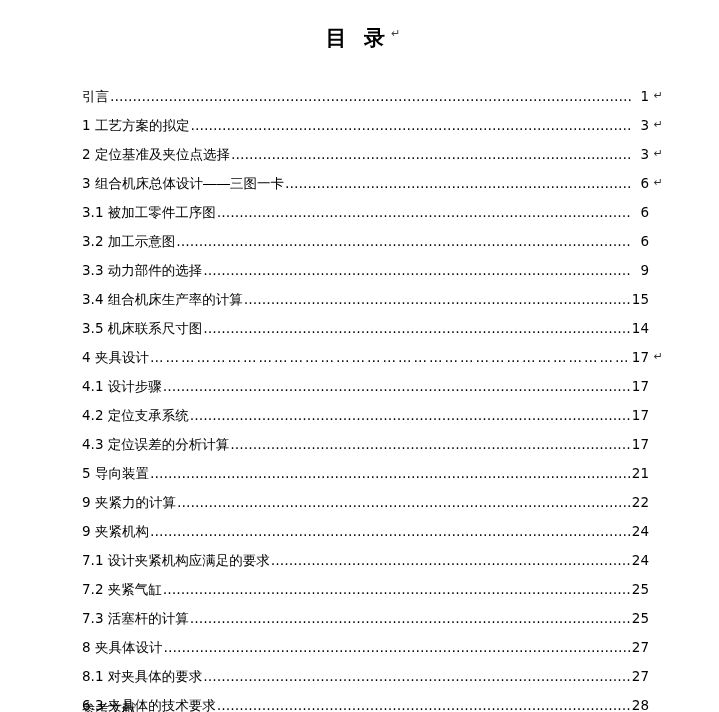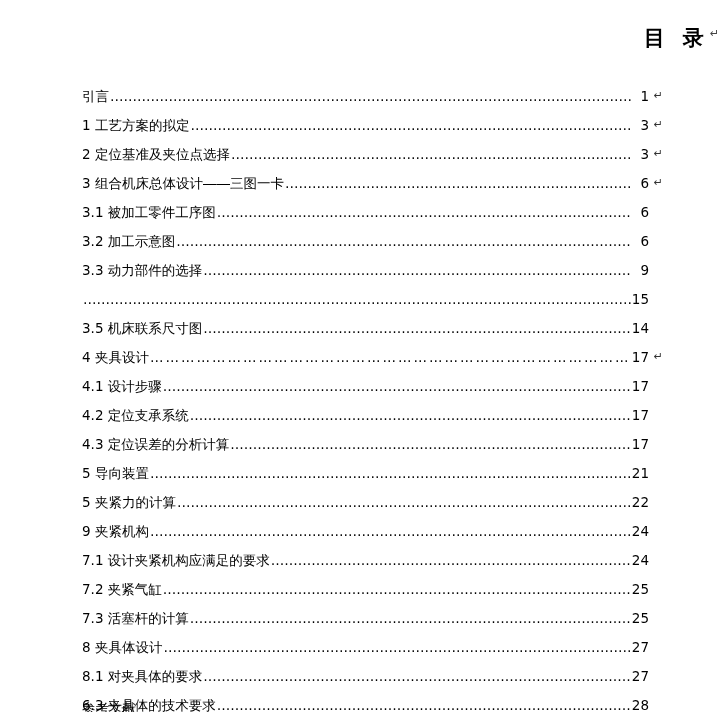--- a/index.html
+++ b/index.html
@@ -9,22 +9,22 @@
   }
   .page {
     position: relative;
     width: 719px;
     height: 712px;
     background: #ffffff;
     font-family: "DejaVu Sans", sans-serif;
     overflow: hidden;
   }
   .title {
-    text-align: right;
-    font-family: Liberation Sans, sans-serif;
+    text-align: center;
+    font-family: Liberation Serif, serif;
     font-size: 21px;
     font-weight: bold;
     letter-spacing: 6px;
     color: #000;
     margin-top: 24px;
     margin-bottom: 0;
     margin-left: 7px;
   }
   .title .pilcrow {
     font-size: 11px;
@@ -130,20 +130,21 @@
         <span class="toc-page">6</span>
         <span class="toc-mark"></span>
       </div>
       <div class="toc-row">
         <span class="toc-label">3.3  动力部件的选择</span>
         <span class="toc-dots">…………………………………………………………………………………………………………………………………………</span>
         <span class="toc-page">9</span>
         <span class="toc-mark"></span>
       </div>
       <div class="toc-row">
+        <span class="toc-label">3.4  组合机床生产率的计算</span>
         <span class="toc-dots">…………………………………………………………………………………………………………………………………………</span>
         <span class="toc-page">15</span>
         <span class="toc-mark"></span>
       </div>
       <div class="toc-row">
         <span class="toc-label">3.5  机床联系尺寸图</span>
         <span class="toc-dots">…………………………………………………………………………………………………………………………………………</span>
         <span class="toc-page">14</span>
         <span class="toc-mark"></span>
       </div>
@@ -171,21 +172,21 @@
         <span class="toc-page">17</span>
         <span class="toc-mark"></span>
       </div>
       <div class="toc-row">
         <span class="toc-label">5  导向装置</span>
         <span class="toc-dots">…………………………………………………………………………………………………………………………………………</span>
         <span class="toc-page">21</span>
         <span class="toc-mark"></span>
       </div>
       <div class="toc-row">
-        <span class="toc-label">5  夹紧力的计算</span>
+        <span class="toc-label">9  夹紧力的计算</span>
         <span class="toc-dots">…………………………………………………………………………………………………………………………………………</span>
         <span class="toc-page">22</span>
         <span class="toc-mark"></span>
       </div>
       <div class="toc-row">
         <span class="toc-label">9  夹紧机构</span>
         <span class="toc-dots">…………………………………………………………………………………………………………………………………………</span>
         <span class="toc-page">24</span>
         <span class="toc-mark"></span>
       </div>

